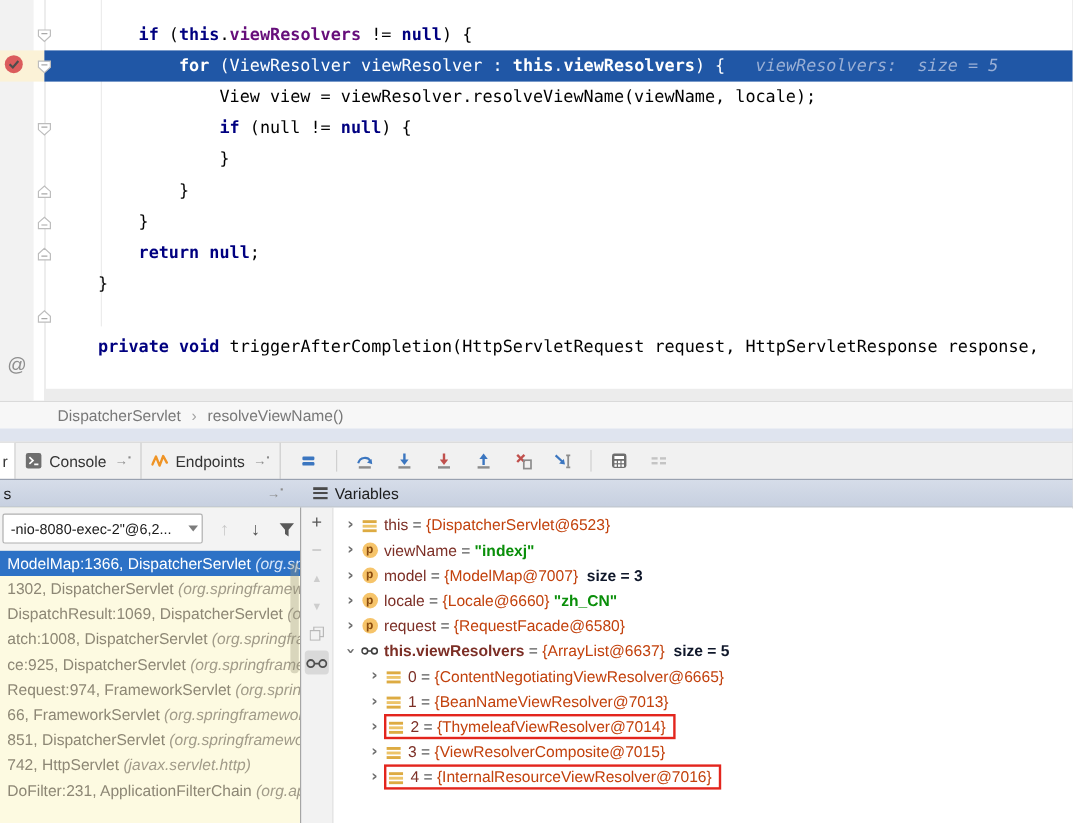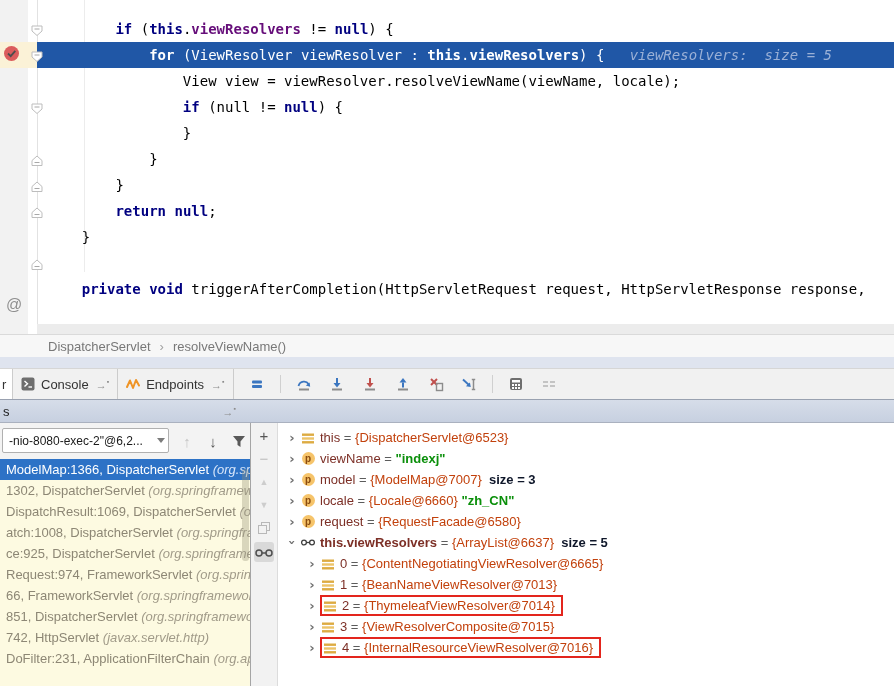--- a/index.html
+++ b/index.html
@@ -259,20 +259,24 @@
             <rect x="9" y="9" width="5" height="2" fill="#c4c4c4"></rect>
           </svg>
       </span>
     </div>
   </div>
 
   <div class="pheaders">
     <div class="fheader">
       <span style="padding-left:3px">s</span>
       <span class="pin" style="position:absolute;right:14px">→<sup>▪</sup></span>
+    </div>
+    <div class="vheader">
+      <span class="hbars"></span>
+      <span>Variables</span>
     </div>
   </div>
 
   <div class="panels">
     <div class="pdivider"></div>
 
     <div class="frames">
       <div class="frames-top">
         <div class="thread-combo">
           <span>-nio-8080-exec-2"@6,2...</span>

